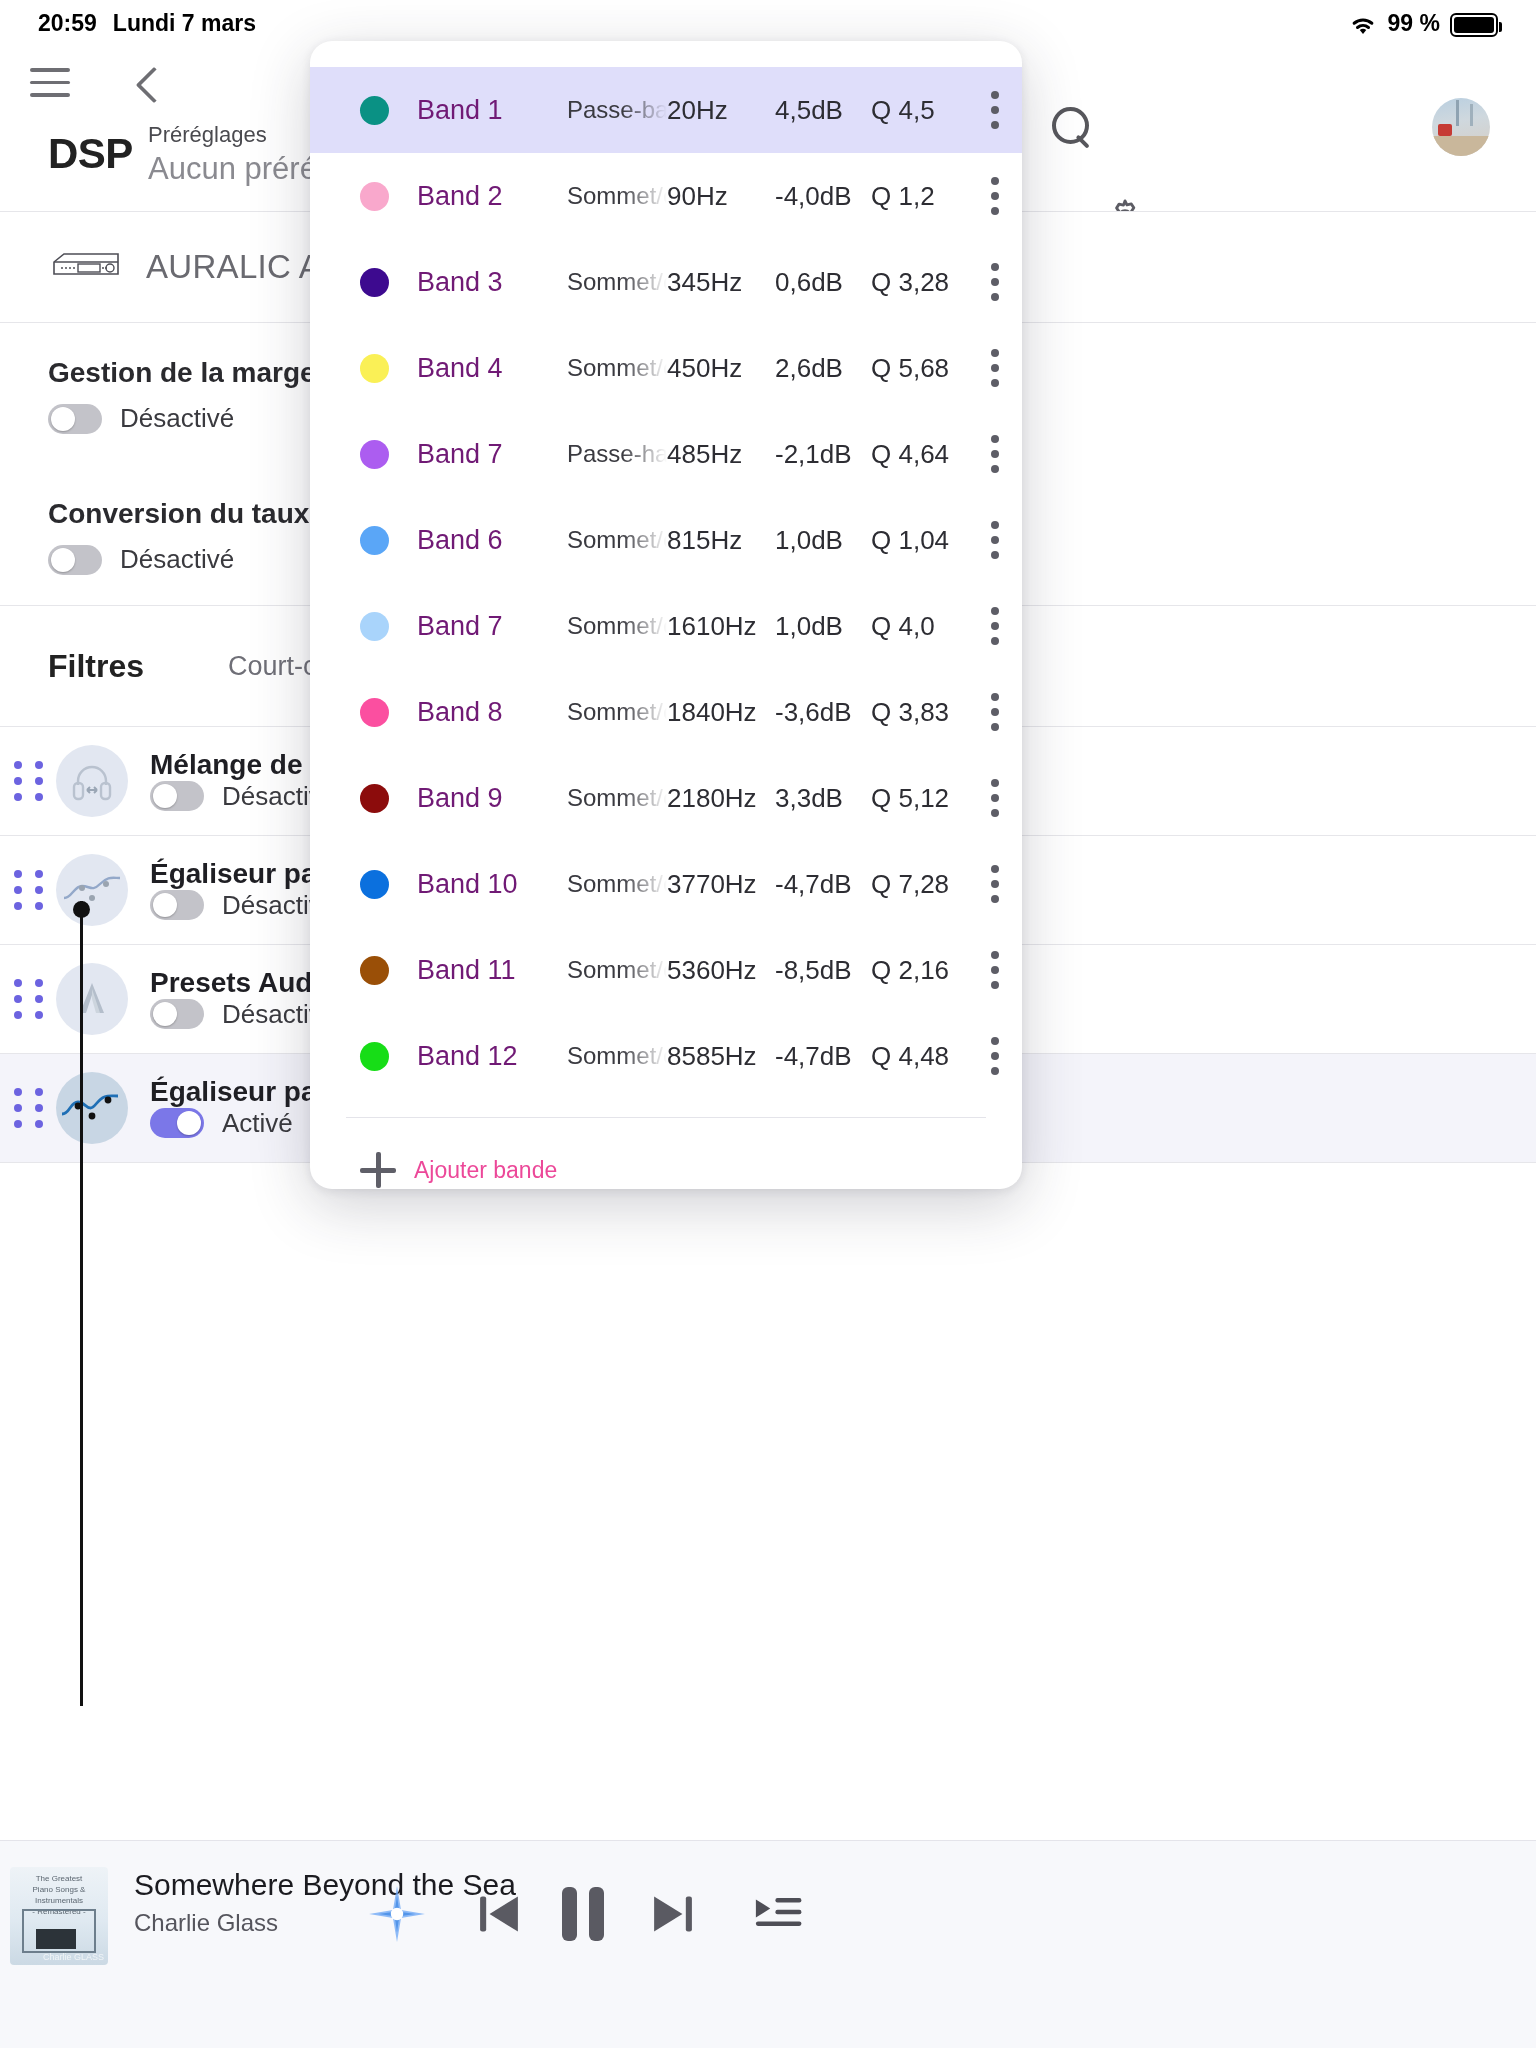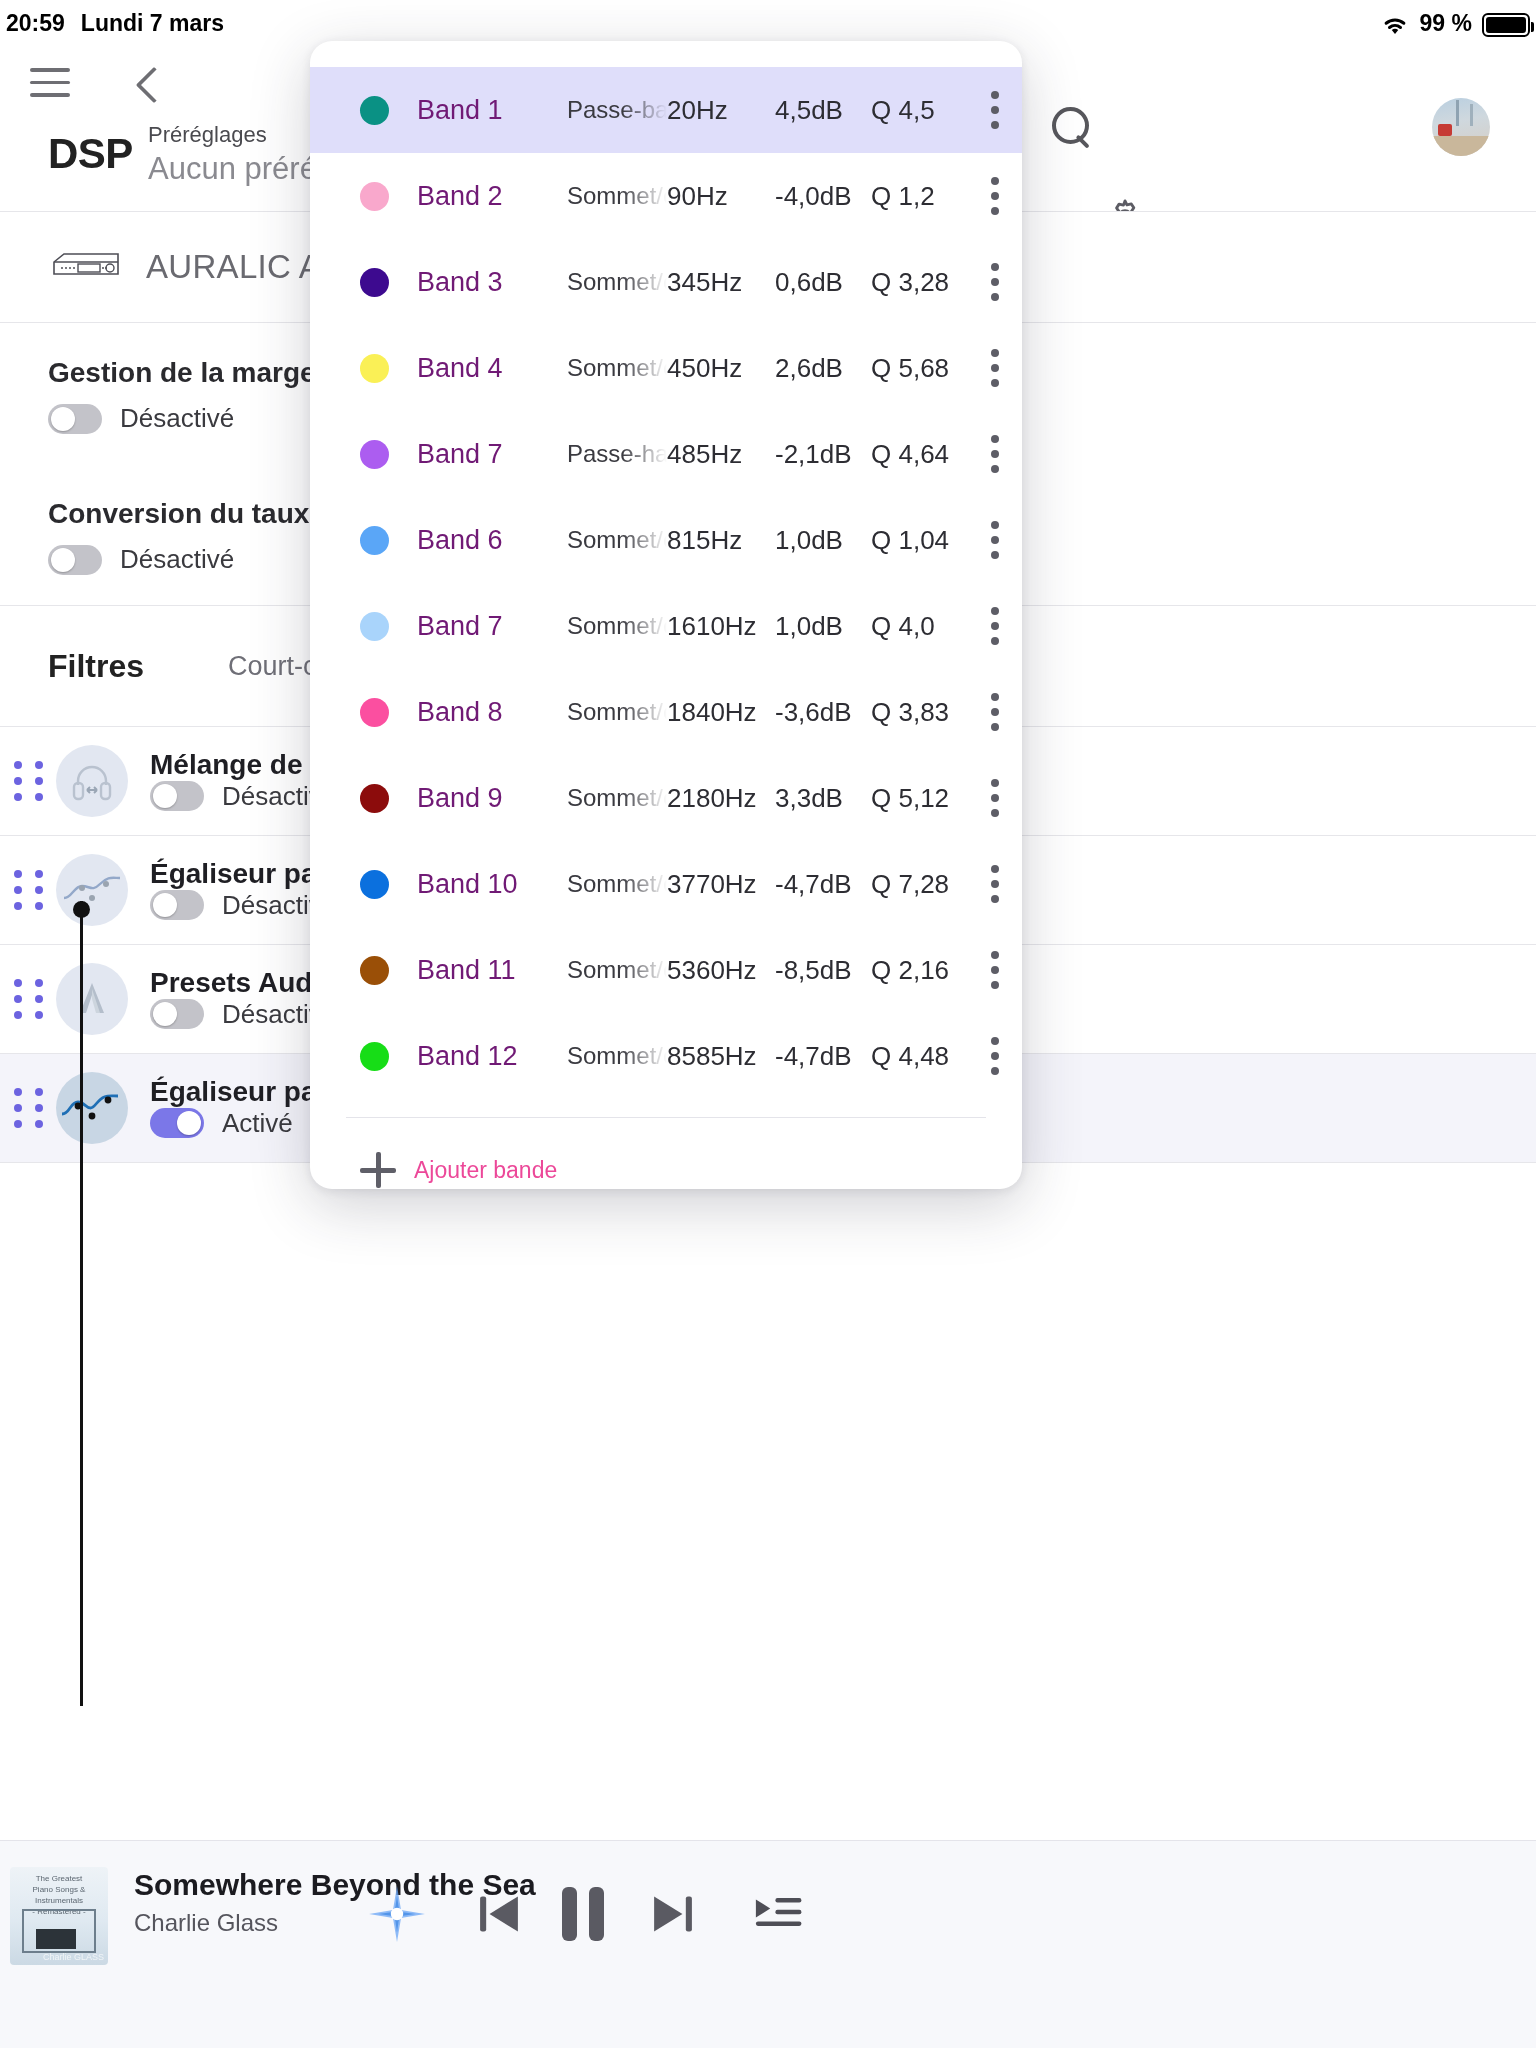--- a/index.html
+++ b/index.html
@@ -8,21 +8,21 @@
     font-family: "Liberation Sans", sans-serif;
     background:#ffffff;
     position:relative;
     overflow:hidden;
     -webkit-font-smoothing:antialiased;
   }
 
   
   #statusbar {
     position:absolute; top:0; left:0; width:1536px; height:46px;
-    display:flex; align-items:center; padding:0 6px;
+    display:flex; align-items:center; padding:0 38px;
     font-size:23px; font-weight:bold; color:#000;
   }
   #statusbar .sb-time { margin-right:16px; }
   #statusbar .sb-right { margin-left:auto; display:flex; align-items:flex-end; gap:10px; }
   .wifi-ico { width:30px; height:24px; display:block; }
   .batt {
     width:48px; height:24px; border:2.5px solid #000; border-radius:6px;
     position:relative; display:flex; align-items:center; padding:2px;
   }
   .batt::after{ content:""; position:absolute; right:-6px; top:7px; width:3px;height:10px;
@@ -157,21 +157,21 @@
   #player { position:absolute; left:0; top:1840px; width:1536px; height:208px; background:#f7f8fb;
             border-top:1px solid #e4e4ea; }
   #cover { position:absolute; left:10px; top:26px; width:98px; height:98px; border-radius:4px;
            overflow:hidden; background:linear-gradient(180deg,#eef3f7 0%,#dfe9f1 55%,#cbd9e4 100%);}
   #cover .ct { position:absolute; left:0; top:6px; width:100%; text-align:center; font-size:8px;
                color:#5b6670; line-height:11px; font-family:"Liberation Sans",sans-serif;}
   #cover .frame { position:absolute; left:12px; top:42px; width:74px; height:44px; border:2px solid #6d7e8c;}
   #cover .piano { position:absolute; left:26px; top:62px; width:40px;height:20px; background:#2c3339;}
   #cover .cg { position:absolute; right:4px; bottom:3px; font-size:9px; color:#f0f4f7; line-height:10px; text-align:right;}
   #trackmeta { position:absolute; left:134px; top:26px; }
-  #track-title { font-size:30px; font-weight:bold; color:#1b1b20; line-height:36px; }
+  #track-title { font-size:30px; font-weight:normal; color:#1b1b20; line-height:36px; }
   #track-artist { font-size:24px; color:#55555d; margin-top:6px;}
   .pbtn { position:absolute; top:46px; cursor:pointer; }
   #btn-fx { left:366px; top:42px; width:62px;height:62px;}
   #btn-prev { left:472px; width:54px;height:54px;}
   #btn-play { left:562px; width:46px;height:54px; display:flex; gap:12px;}
   #btn-play s { width:15px; height:54px; background:#5a5a62; border-radius:6px; display:block;}
   #btn-next { left:646px; width:54px;height:54px;}
   #btn-queue { left:752px; width:52px;height:48px; top:50px;}
 </style>
 </head>

